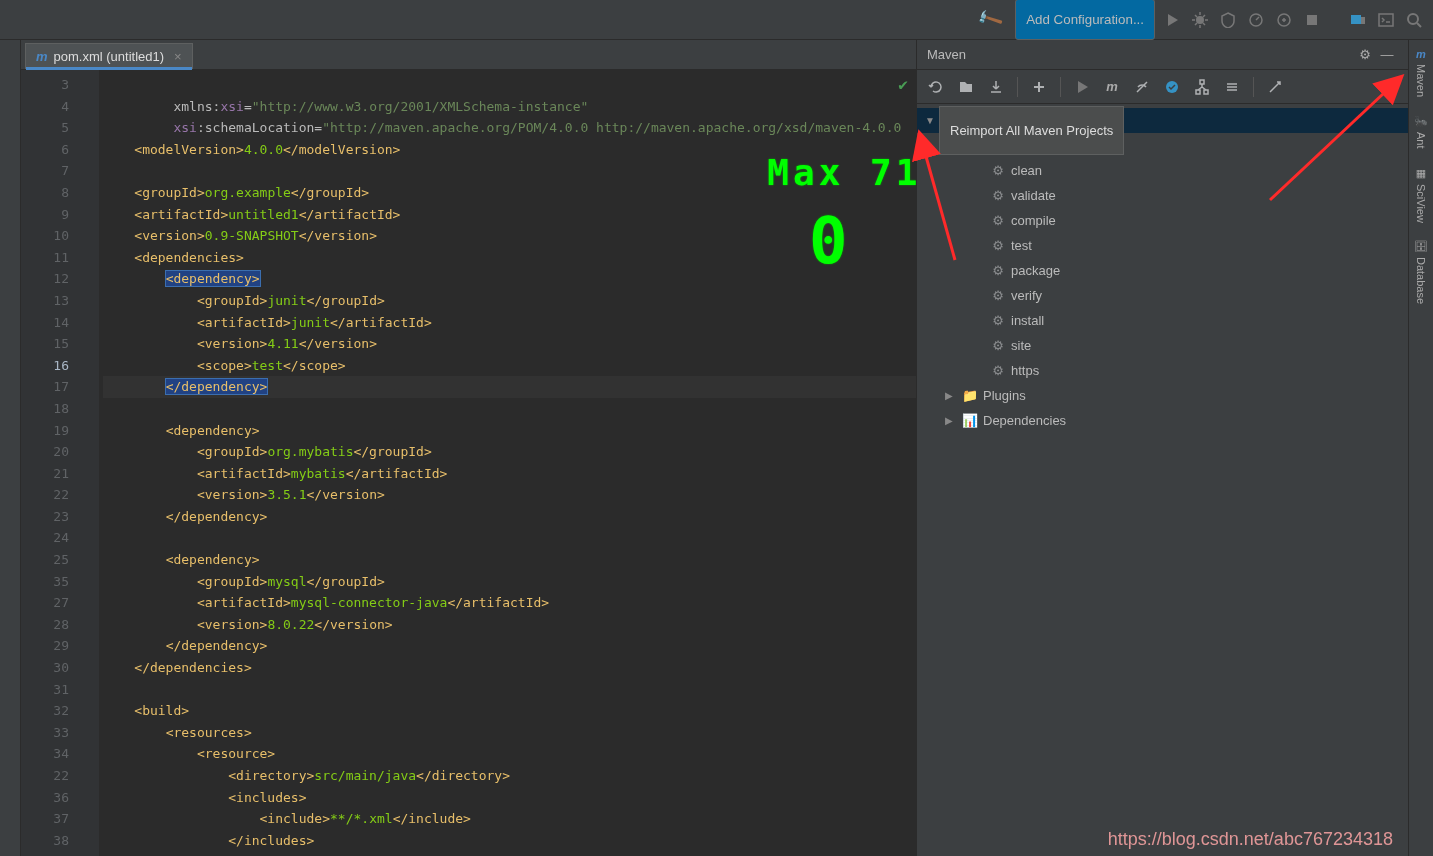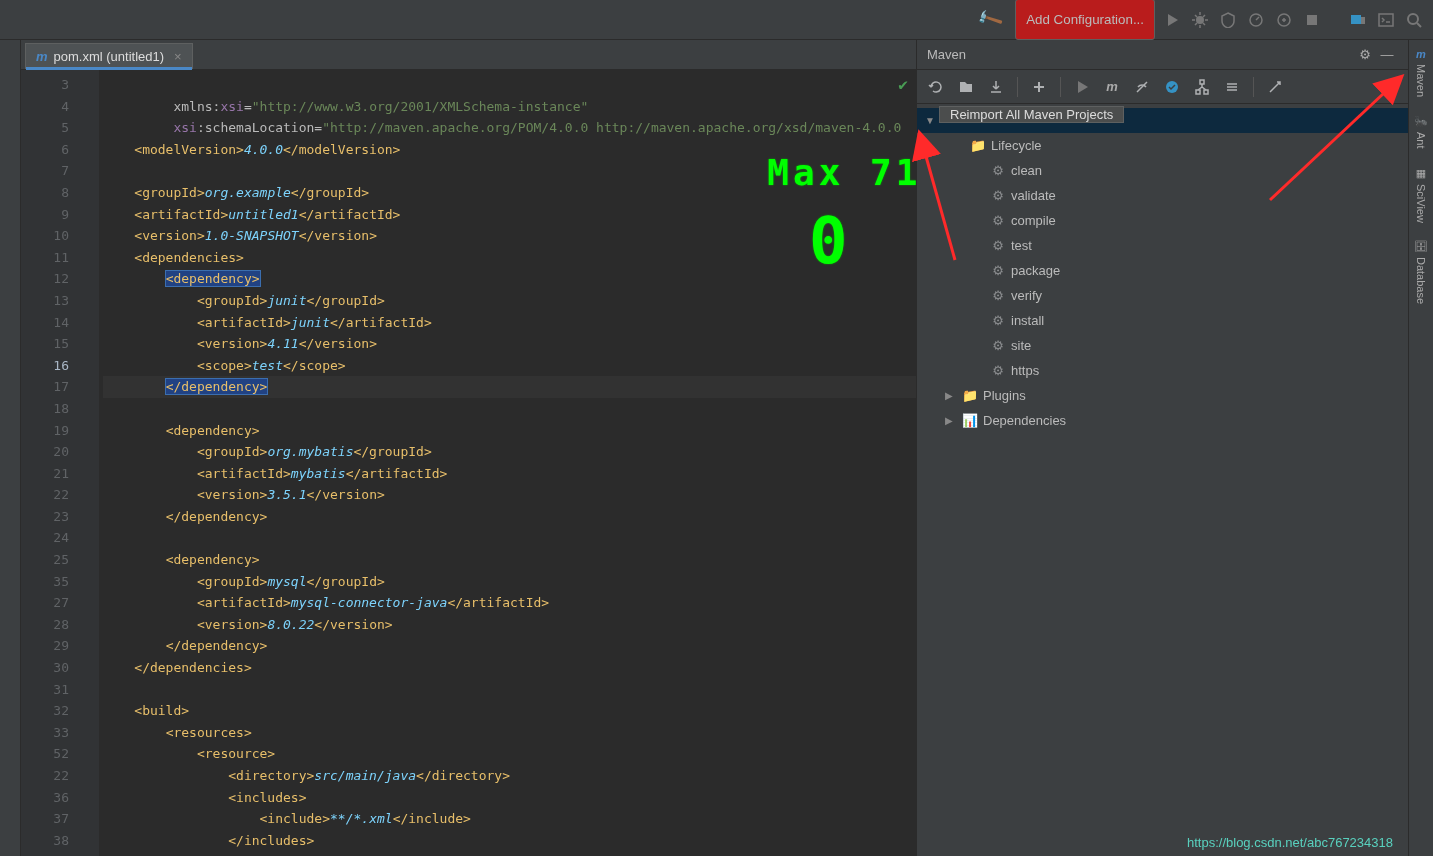--- a/index.html
+++ b/index.html
@@ -2,21 +2,21 @@
 <html><head>
 <meta charset="utf-8">
 <style>
   * { box-sizing: border-box; margin: 0; padding: 0; }
   html, body { width: 1433px; height: 856px; overflow: hidden; font-family: "Segoe UI", Arial, sans-serif; font-size: 13px; color: #bbb; background: #3c3f41; }
   .root { display: flex; flex-direction: column; width: 100%; height: 100%; }
   
   .topbar { height: 40px; background: #3c3f41; border-bottom: 1px solid #2b2b2b; display: flex; align-items: center; padding: 0 8px; gap: 6px; }
   .topbar .spacer { flex: 1; }
   .hammer { color: #6A8759; font-size: 18px; transform: rotate(-30deg); margin-right: 8px; }
-  .config-btn { background: #b91c1c; border: 1px solid #5e6060; color: #bbb; padding: 12px 10px; border-radius: 3px; cursor: pointer; }
+  .config-btn { background: #0369a1; border: 1px solid #5e6060; color: #bbb; padding: 12px 10px; border-radius: 3px; cursor: pointer; }
   .top-icon { width: 22px; height: 22px; display: flex; align-items: center; justify-content: center; color: #777; cursor: pointer; }
   .top-icon svg { width: 16px; height: 16px; }
   .top-icon.blue { color: #3592C4; }
   
   .main-row { flex: 1; display: flex; min-height: 0; }
   .left-gutter { width: 21px; background: #3c3f41; border-right: 1px solid #2b2b2b; }
   .editor-col { flex: 1; display: flex; flex-direction: column; min-width: 0; background: #2b2b2b; }
   
   .tabbar { height: 30px; background: #3c3f41; border-bottom: 1px solid #2b2b2b; display: flex; align-items: flex-end; padding-left: 4px; }
   .tab { display: flex; align-items: center; gap: 6px; background: #4e5254; padding: 5px 10px; border-top: 1px solid #5e6060; border-left: 1px solid #5e6060; border-right: 1px solid #5e6060; color: #ddd; position: relative; }
@@ -28,21 +28,21 @@
   .editor { flex: 1; display: flex; min-height: 0; position: relative; background: #2b2b2b; }
   .gutter { width: 58px; background: #313335; color: #606366; text-align: right; padding: 4px 10px 4px 4px; font-family: "Consolas","Menlo",monospace; font-size: 13px; line-height: 21.6px; }
   .gutter div { height: 21.6px; }
   .gutter .sel { color: #a9b7c6; }
   .fold-gutter { width: 20px; background: #313335; position: relative; }
   .code { flex: 1; font-family: "Consolas","Menlo",monospace; font-size: 13px; line-height: 21.6px; padding: 4px 0 4px 4px; white-space: pre; color: #a9b7c6; position: relative; overflow: hidden; }
   .t-tag { color: #E8BF6A; }
   .t-attr { color: #BABABA; }
   .t-ns { color: #9876AA; }
   .t-str { color: #6A8759; }
-  .t-txt { color: #7dd3fc; font-style: italic; }
+  .t-txt { color: #84cc16; }
   .hl-line { background: #323232; display: inline-block; width: 100%; }
   .sel-box { background: #214283; outline: 1px solid #3b6eaf; }
   .caret { border-left: 1px solid #bbb; }
   
   .check { position: absolute; top: 4px; right: 8px; color: #499C54; font-size: 16px; }
   
   .overlay-710 { position: absolute; top: 70px; left: 590px; font-family: monospace; font-weight: bold; color: #00ff00; text-shadow: 0 0 2px #00aa00; pointer-events: none; }
   .overlay-710 .big { font-size: 36px; letter-spacing: 4px; }
   .overlay-710 .zero { font-size: 64px; display: block; margin-left: 120px; line-height: 0.9; }
   
@@ -57,29 +57,29 @@
   .maven-tree { flex: 1; padding: 4px 0; position: relative; overflow: hidden; }
   .tree-row { height: 25px; display: flex; align-items: center; padding-left: 8px; gap: 4px; color: #bbb; cursor: pointer; }
   .tree-row.sel { background: #0d293e; }
   .tree-arrow { width: 12px; color: #888; font-size: 10px; }
   .tree-icon { width: 18px; display: flex; justify-content: center; }
   .gear { color: #8a8c8e; }
   .folder { color: #3592C4; }
   .indent-1 { padding-left: 28px; }
   .indent-2 { padding-left: 52px; }
   .indent-3 { padding-left: 72px; }
-  .tooltip { position: absolute; top: 2px; left: 22px; background: #4b4d4d; border: 1px solid #5e6060; color: #ddd; padding: 0 10px; z-index: 5; white-space: nowrap; }
+  .tooltip { position: absolute; top: 2px; left: 22px; background: #4b4d4d; border: 1px solid #5e6060; color: #ddd; padding: 16px 10px; z-index: 5; white-space: nowrap; }
   
   .right-rail { width: 25px; background: #3c3f41; border-left: 1px solid #2b2b2b; display: flex; flex-direction: column; align-items: center; padding-top: 8px; gap: 18px; }
   .rail-item { writing-mode: vertical-rl; font-size: 11px; color: #aaa; cursor: pointer; display: flex; align-items: center; gap: 4px; }
   .rail-item .ricon { writing-mode: horizontal-tb; }
   
   .annot { position: absolute; pointer-events: none; z-index: 20; }
   
-  .footer-url { position: absolute; right: 40px; bottom: 6px; color: #5eead4; font-size: 13px; opacity: 0.85; }
+  .footer-url { position: absolute; right: 40px; bottom: 6px; color: #fca5a5; font-size: 18px; opacity: 0.85; }
 </style>
 </head>
 <body>
 <div class="root">
 
 <div class="topbar">
   <div class="spacer"></div>
   <span class="hammer">🔨</span>
   <button class="config-btn">Add Configuration...</button>
   <span class="top-icon">
@@ -175,35 +175,35 @@
             <div>24</div>
             <div>25</div>
             <div>35</div>
             <div>27</div>
             <div>28</div>
             <div>29</div>
             <div>30</div>
             <div>31</div>
             <div>32</div>
             <div>33</div>
-            <div>52</div>
+            <div>34</div>
             <div>22</div>
             <div>36</div>
             <div>37</div>
             <div>38</div>
           </div>
       <div class="fold-gutter"></div>
       <div class="code">
 <span>         <span class="t-attr">xmlns:</span><span class="t-ns">xsi</span><span class="t-attr">=</span><span class="t-str">"http://www.w3.org/2001/XMLSchema-instance"</span></span>
 <span>         <span class="t-ns">xsi</span><span class="t-attr">:schemaLocation</span><span class="t-attr">=</span><span class="t-str">"http://maven.apache.org/POM/4.0.0 http://maven.apache.org/xsd/maven-4.0.0</span></span>
 <span>    <span class="t-tag">&lt;modelVersion&gt;</span><span class="t-txt">4.0.0</span><span class="t-tag">&lt;/modelVersion&gt;</span></span>
 <span> </span>
 <span>    <span class="t-tag">&lt;groupId&gt;</span><span class="t-txt">org.example</span><span class="t-tag">&lt;/groupId&gt;</span></span>
 <span>    <span class="t-tag">&lt;artifactId&gt;</span><span class="t-txt">untitled1</span><span class="t-tag">&lt;/artifactId&gt;</span></span>
-<span>    <span class="t-tag">&lt;version&gt;</span><span class="t-txt">1.0-SNAPSHOT</span><span class="t-tag">&lt;/version&gt;</span></span>
+<span>    <span class="t-tag">&lt;version&gt;</span><span class="t-txt">0.9-SNAPSHOT</span><span class="t-tag">&lt;/version&gt;</span></span>
 <span>    <span class="t-tag">&lt;dependencies&gt;</span></span>
 <span>        <span class="t-tag sel-box">&lt;dependency&gt;</span></span>
 <span>            <span class="t-tag">&lt;groupId&gt;</span><span class="t-txt">junit</span><span class="t-tag">&lt;/groupId&gt;</span></span>
 <span>            <span class="t-tag">&lt;artifactId&gt;</span><span class="t-txt">junit</span><span class="t-tag">&lt;/artifactId&gt;</span></span>
 <span>            <span class="t-tag">&lt;version&gt;</span><span class="t-txt">4.11</span><span class="t-tag">&lt;/version&gt;</span></span>
 <span>            <span class="t-tag">&lt;scope&gt;</span><span class="t-txt">test</span><span class="t-tag">&lt;/scope&gt;</span></span>
 <span class="hl-line">        <span class="t-tag sel-box">&lt;/dependency&gt;</span><span class="caret"></span></span>
 <span> </span>
 <span>        <span class="t-tag">&lt;dependency&gt;</span></span>
 <span>            <span class="t-tag">&lt;groupId&gt;</span><span class="t-txt">org.mybatis</span><span class="t-tag">&lt;/groupId&gt;</span></span>

